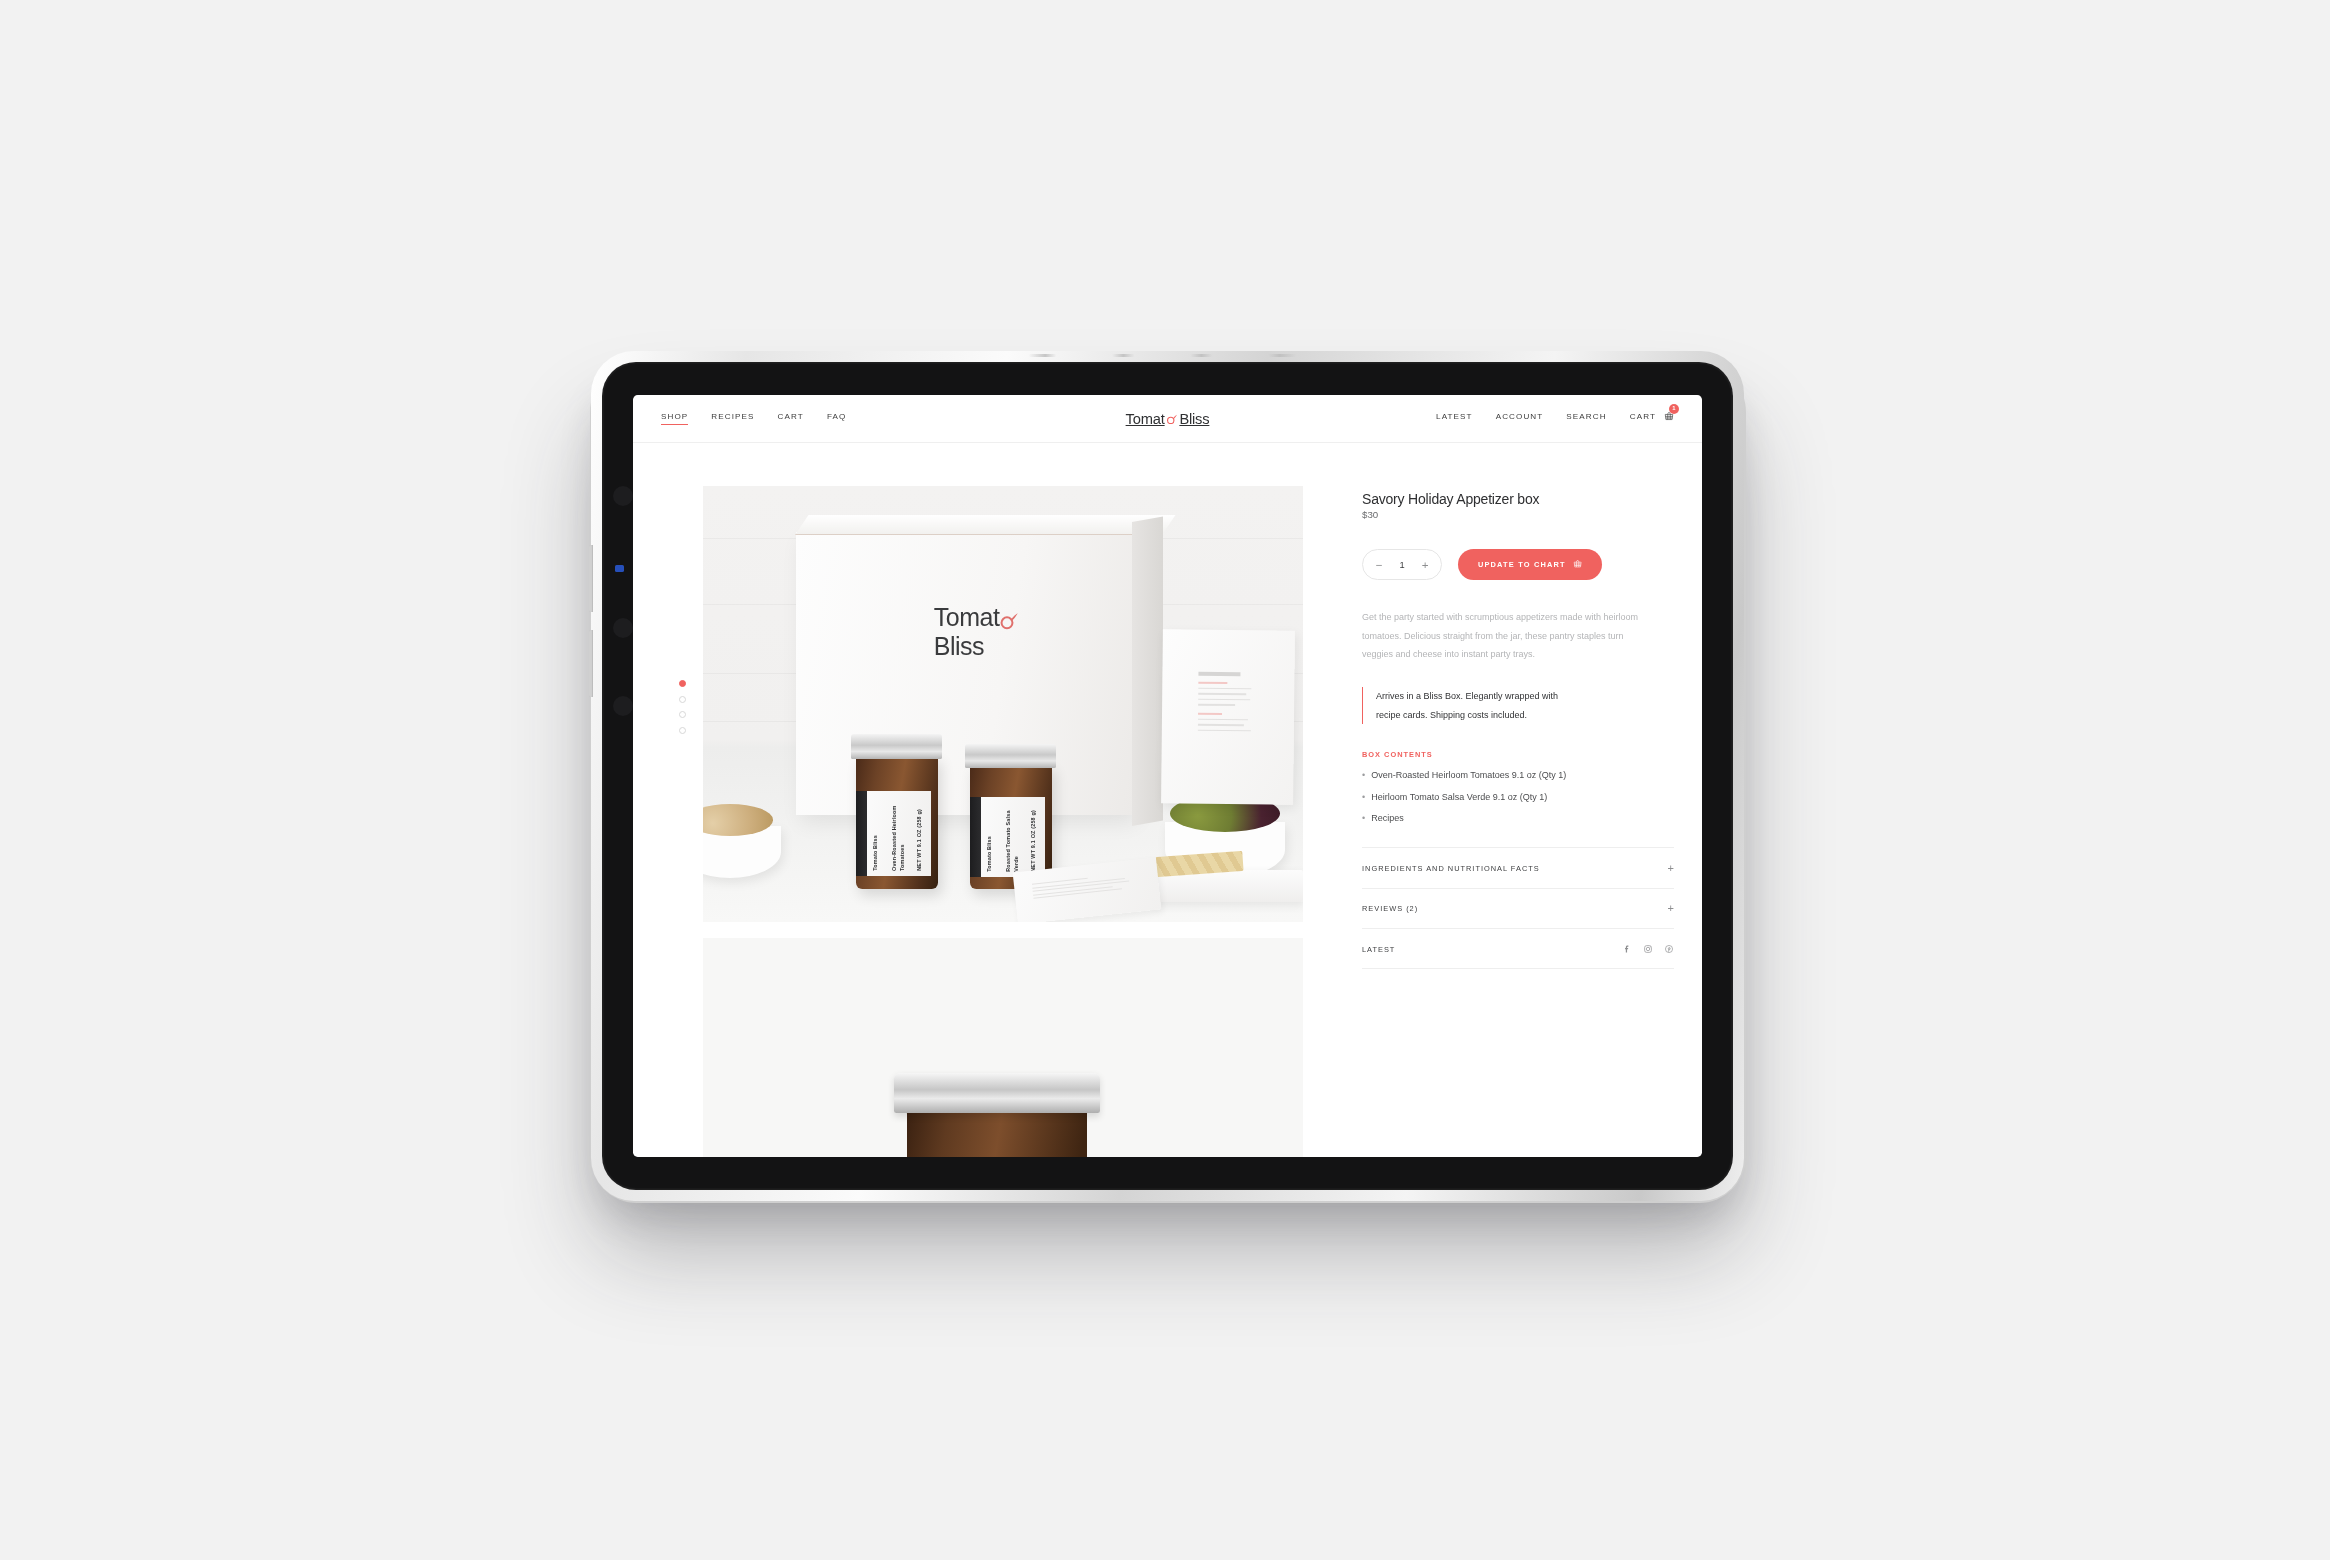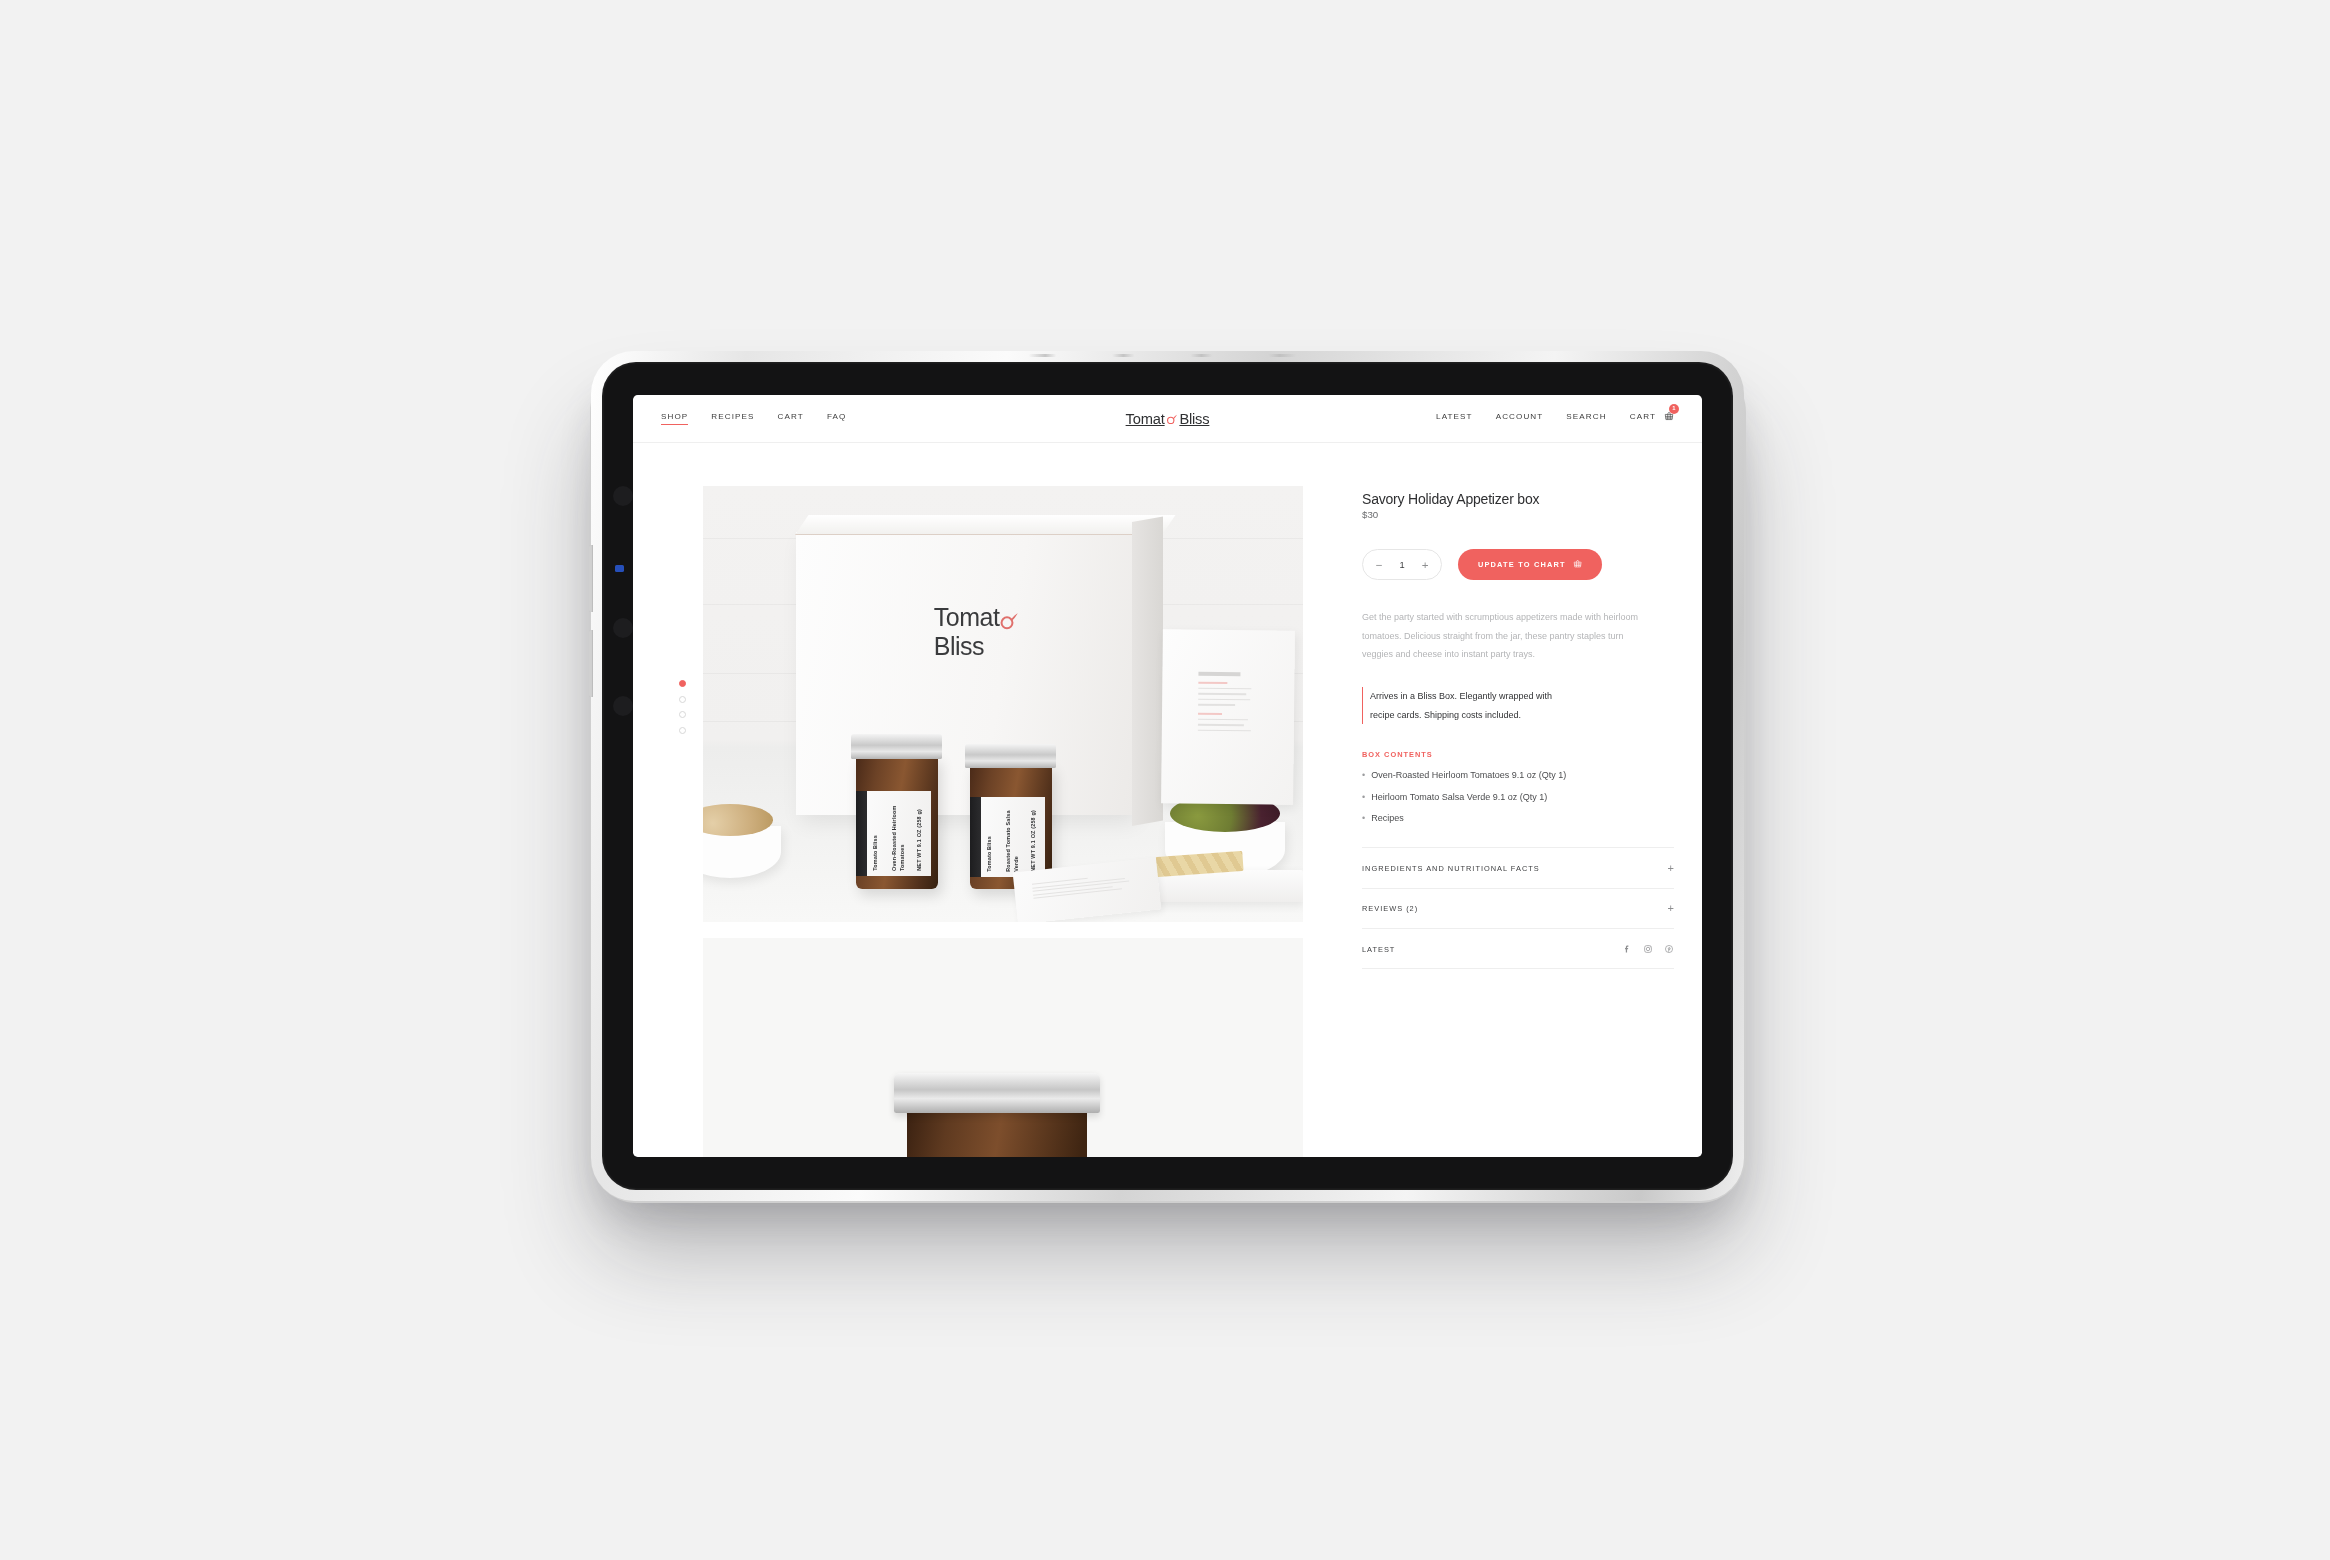--- a/index.html
+++ b/index.html
@@ -243,21 +243,21 @@
     height:31px; border:0; border-radius:20px; background:#f0625f; cursor:pointer;
     color:#fff; font-size:7.4px; letter-spacing:1.2px; font-weight:600;
     padding:0 20px; display:flex; align-items:center; gap:7px;
   }
 
   .p-desc{
     margin-top:28px; font-size:9px; line-height:2.07; color:#b4b5b7;
     max-width:287px;
   }
   .callout{
-    margin-top:23px; border-left:1.6px solid #f0625f; padding-left:7px;
+    margin-top:23px; border-left:1.6px solid #f0625f; padding-left:13px;
     font-size:9px; line-height:2.05; color:#313234; max-width:217px;
   }
   .contents-h{
     margin-top:26px; font-size:7.4px; letter-spacing:1px;
     color:#f0625f; font-weight:600;
   }
   .contents-list{ list-style:none; margin-top:12.4px; }
   .contents-list li{
     font-size:9px; color:#4c4d4f; line-height:1; margin-bottom:12.4px;
     display:flex; gap:6.2px;

